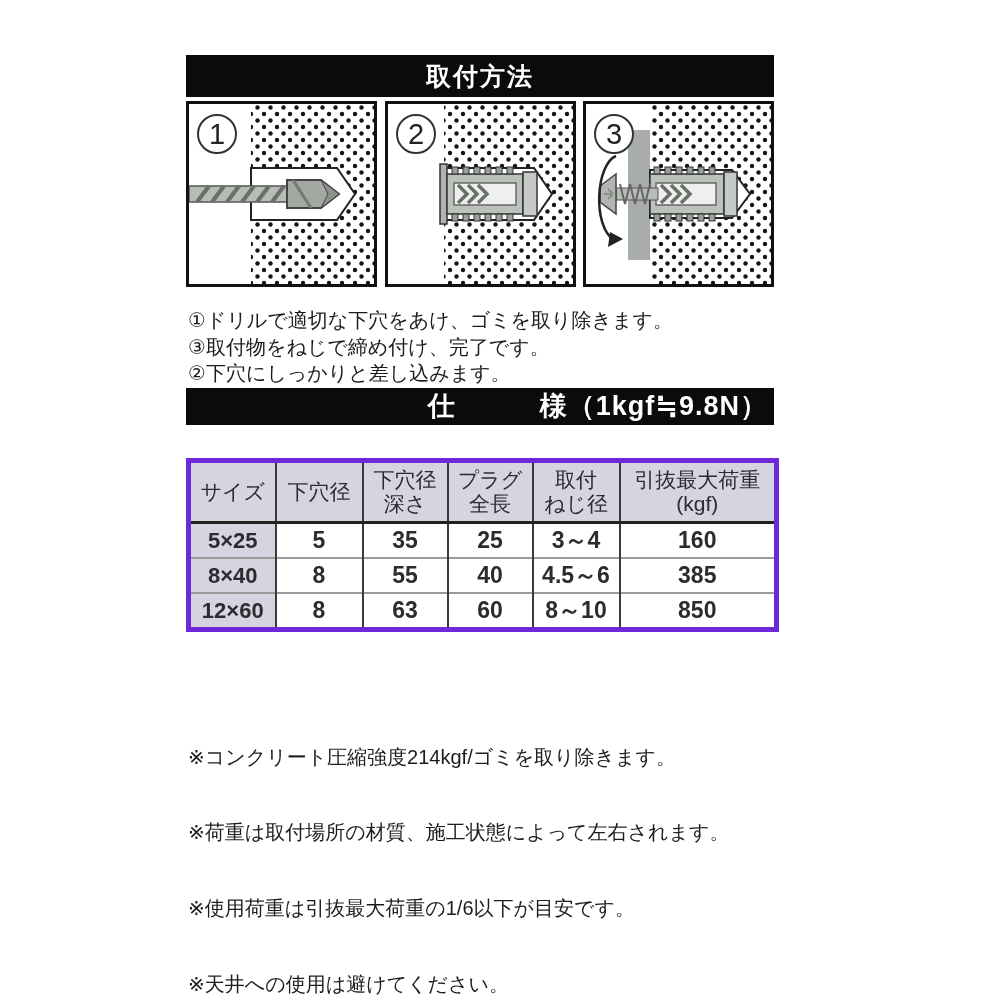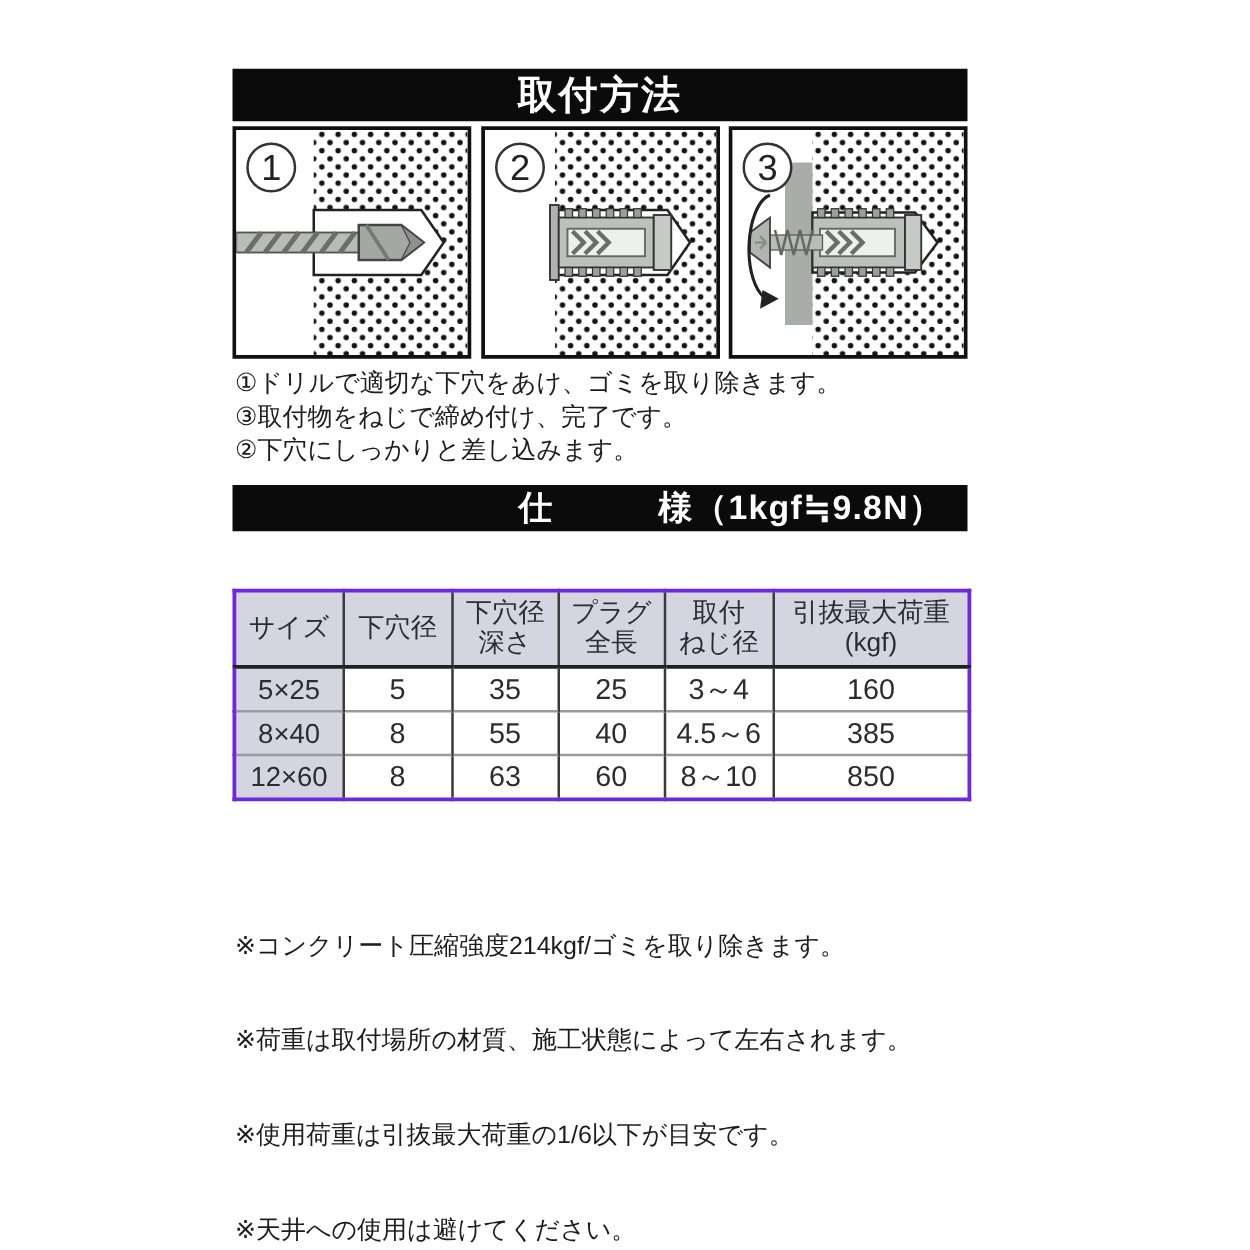--- a/index.html
+++ b/index.html
@@ -16,59 +16,59 @@
   }
   
   .bar{
     position:absolute;left:186px;width:588px;
     background:#0b0b0b;color:#ffffff;
     font-weight:bold;
     box-sizing:border-box;
   }
   .bar.install{
     top:55px;height:42px;line-height:42px;
-    font-size:31px;text-align:center;letter-spacing:2px;
+    font-size:25px;text-align:center;letter-spacing:2px;
   }
   .bar.spec{
     top:388px;height:37px;line-height:37px;
-    font-size:27px;text-align:right;padding-right:19px;letter-spacing:1px;
+    font-size:27px;text-align:right;padding-right:6px;letter-spacing:1px;
   }
   
   .panels{
     position:absolute;left:186px;top:101px;width:588px;height:186px;
     display:flex;justify-content:space-between;
   }
   .panel{
     width:191px;height:186px;
     border:3px solid #111;
     box-sizing:border-box;background:#fff;
   }
   .panel svg{display:block;}
   
   .steps{
-    position:absolute;left:188px;top:294px;width:600px;
+    position:absolute;left:188px;top:307px;width:600px;
     font-size:20px;line-height:26.5px;color:#1c1c1c;
   }
   
   .unit{
     position:absolute;left:186px;top:427px;width:588px;
     text-align:right;font-size:20px;color:#1c1c1c;
   }
   
   .spec-table-wrap{position:absolute;left:186px;top:458px;width:588px;}
   table.spec{
     border-collapse:collapse;table-layout:fixed;width:588px;
-    border:3px solid #6d28d9;
-    margin-top:13px;
+    border:5px solid #6d28d9;
   }
   table.spec th,table.spec td{
     text-align:center;vertical-align:middle;
     border-left:2px solid #3a3a3a;border-right:2px solid #3a3a3a;
     color:#2b2b30;
     padding:0;
+    font-weight:bold;
   }
   table.spec th{
     background:#d5d5e2;
     font-weight:normal;font-size:21px;line-height:1.15;
     height:58px;white-space:pre-line;
     border-bottom:3px solid #222;
   }
   table.spec td{
     height:33px;font-size:23px;
     border-top:2px solid #9a9a9a;

